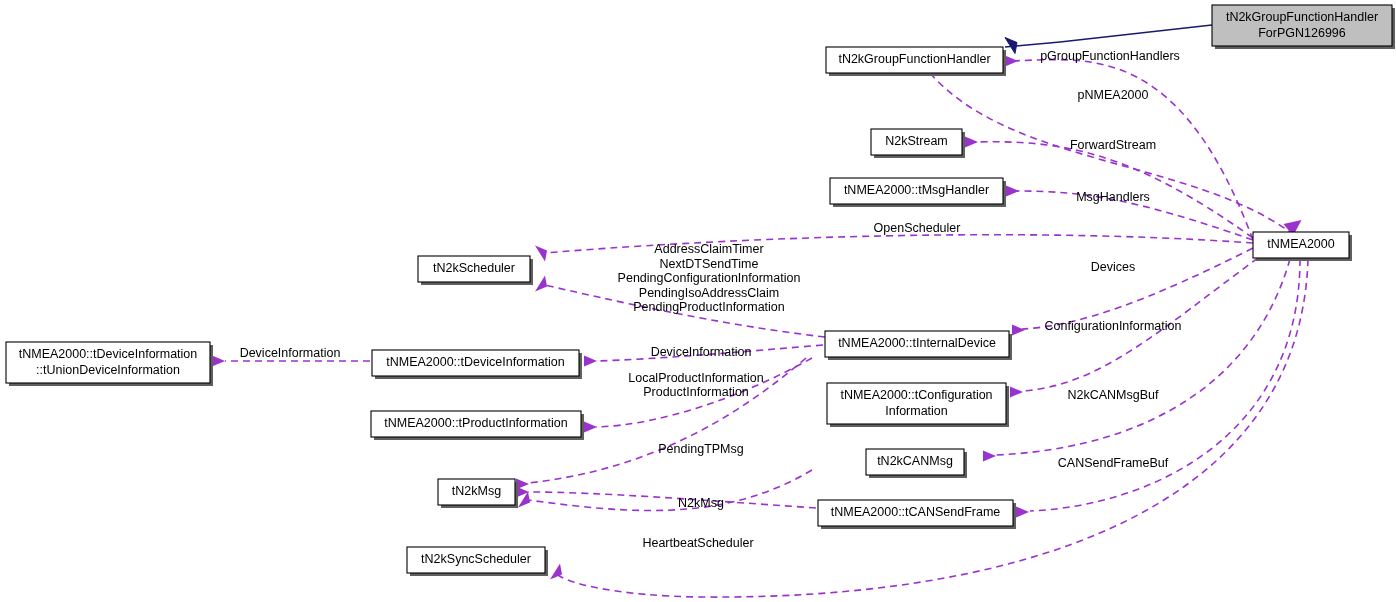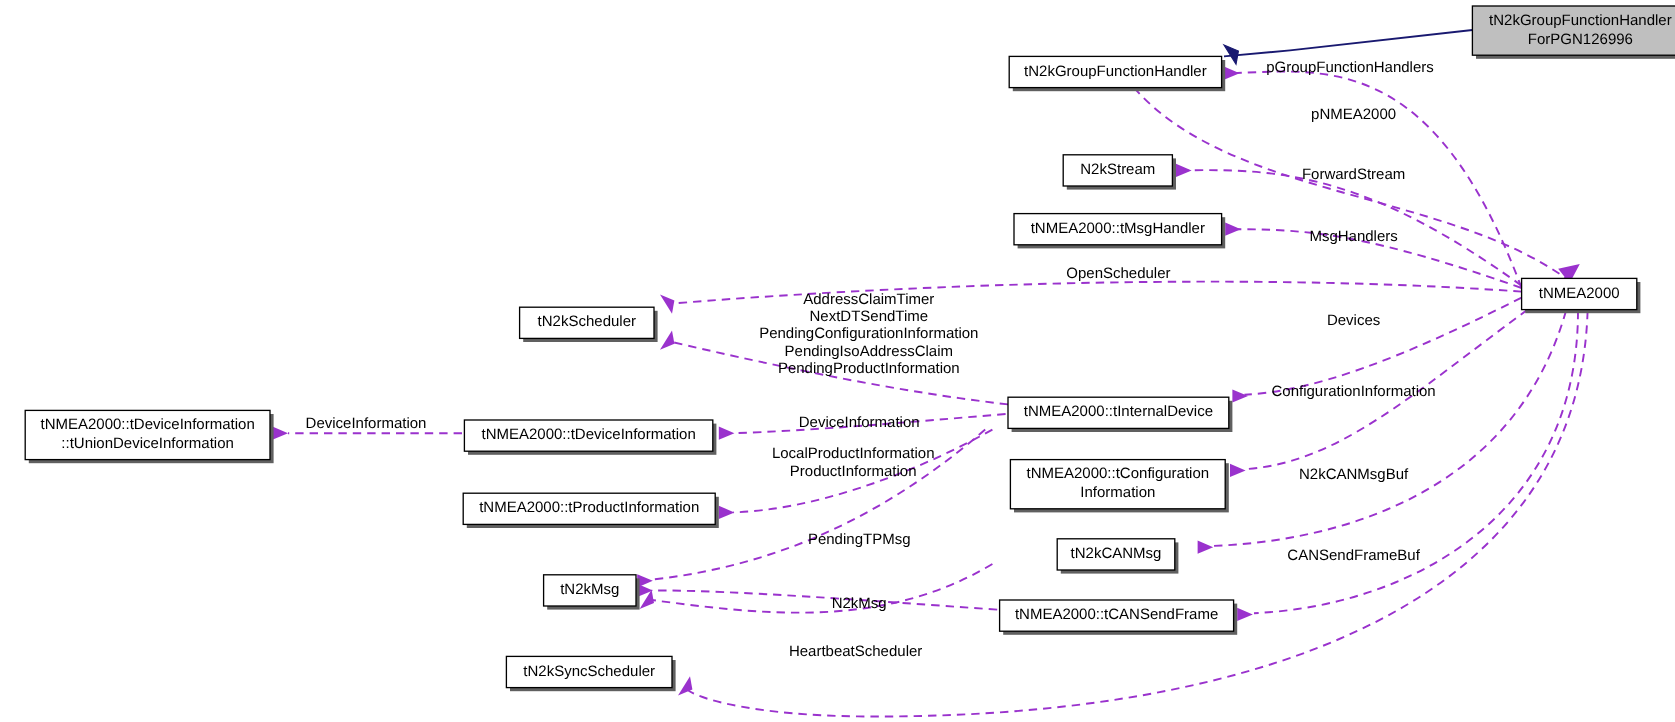--- a/index.html
+++ b/index.html
@@ -11,21 +11,20 @@
   body {
     width: 1396px;
     height: 602px;
     font-family: "Liberation Sans", sans-serif;
     overflow: hidden;
   }
   #diagram-root {
     position: relative;
     width: 1347px;
     height: 602px;
-    padding-left: 15px;
   }
   svg#graph {
     display: block;
     width: 1396px;
     height: 602px;
   }
   .node-box {
     fill: #ffffff;
     stroke: #000000;
     stroke-width: 1.1;

